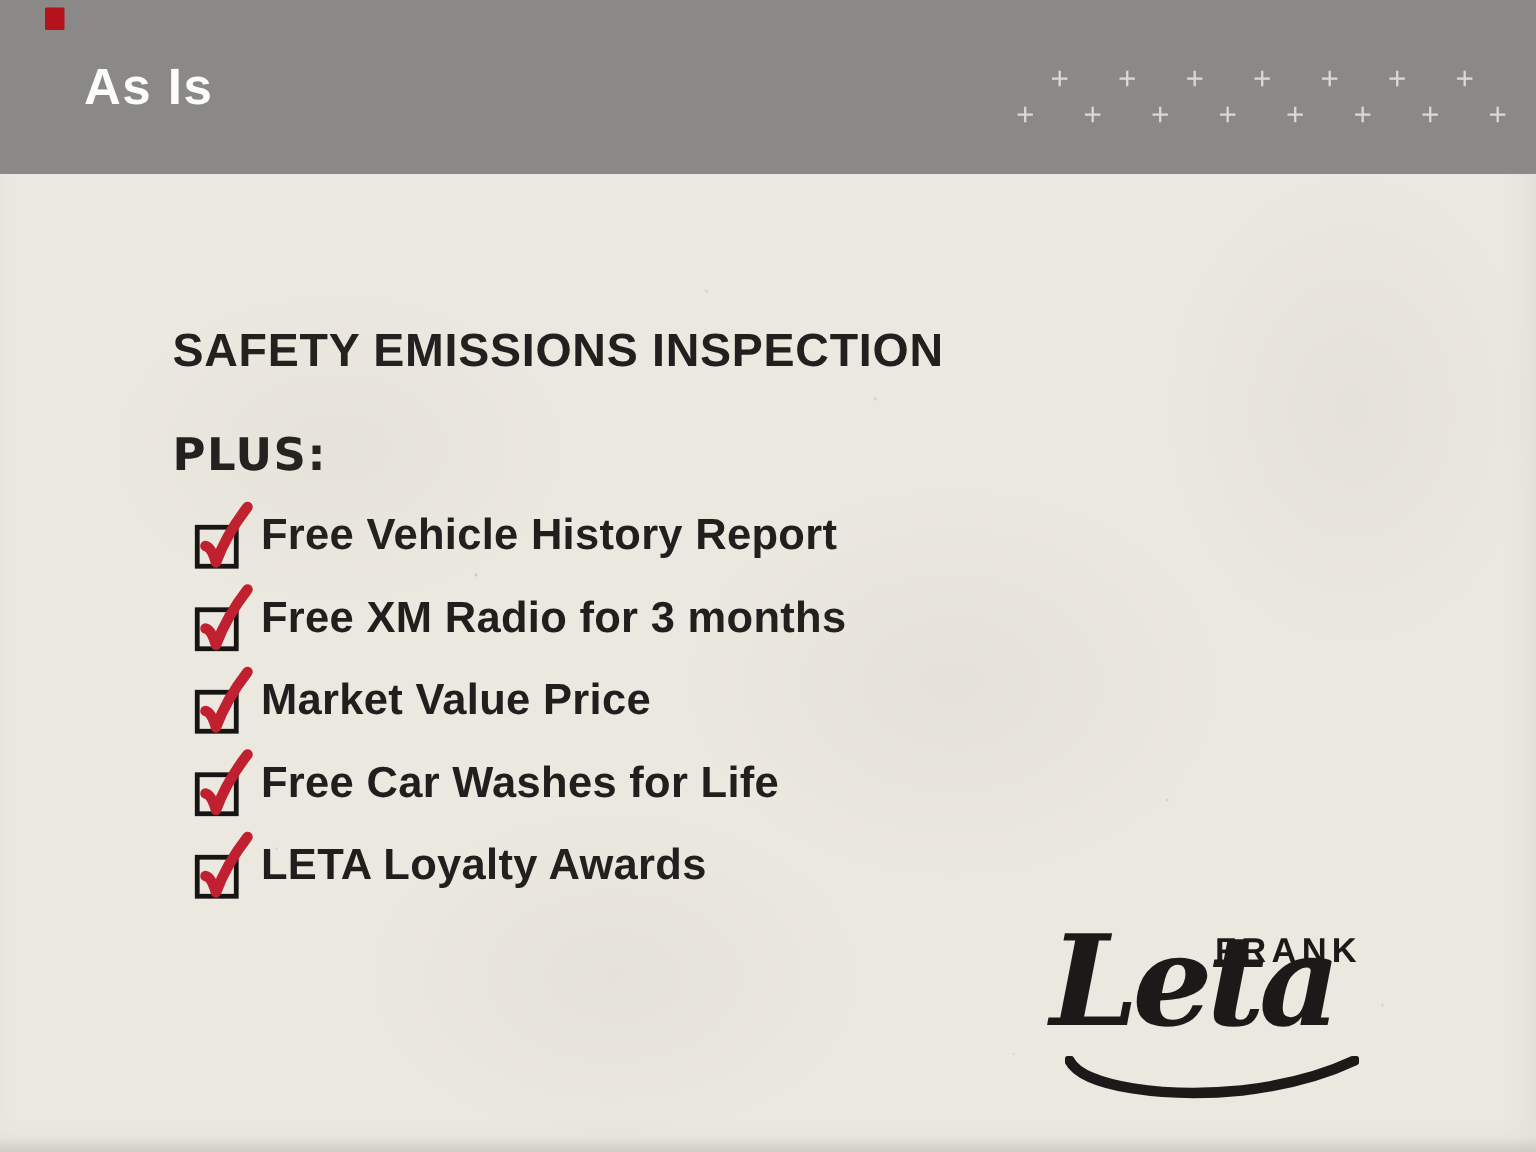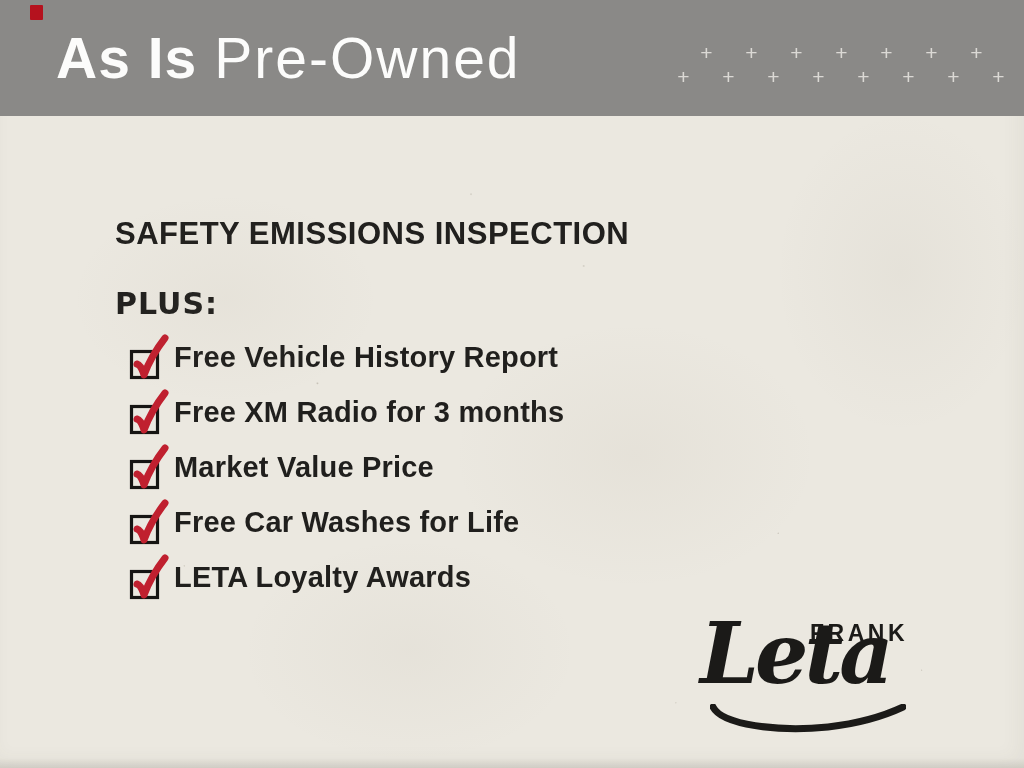--- a/index.html
+++ b/index.html
@@ -29,21 +29,21 @@
     content:"";position:absolute;left:0;right:0;bottom:0;height:10px;z-index:4;pointer-events:none;
     background:linear-gradient(rgba(0,0,0,0), rgba(60,55,45,0.12));
   }
 
   
   .header{position:absolute;top:0;left:0;right:0;height:116px;background:#8a8987;}
   .red-mark{position:absolute;left:30px;top:5px;width:13px;height:15px;background:#b5121e;border-radius:1px;}
   .title{
     position:absolute;left:56px;top:0;height:116px;margin:0;
     display:flex;align-items:center;
-    color:#fcfcfb;font-size:57px;font-weight:400;white-space:nowrap;
+    color:#fcfcfb;font-size:34px;font-weight:400;white-space:nowrap;
   }
   .t-bold{font-weight:700;letter-spacing:1px;}
   .t-reg{margin-left:17px;font-weight:400;letter-spacing:2px;}
   .plus-row{position:absolute;display:flex;color:#dbd9d5;font-size:21px;line-height:21px;font-weight:400;}
   .plus-row span{display:inline-block;width:45px;text-align:center;}
   .plus-top{left:684px;top:42px;}
   .plus-bottom{left:661px;top:66px;}
 
   
   .heading{
@@ -75,21 +75,20 @@
 </style>
 </head>
 <body>
 
 <div class="slide">
 
   <div class="header">
     <div class="red-mark"></div>
     <h1 class="title">
         <span class="t-bold">As Is</span>
-        <span class="t-reg">Pre-Owned</span>
       </h1>
     <div class="plus-row plus-top">
         <span>+</span>
         <span>+</span>
         <span>+</span>
         <span>+</span>
         <span>+</span>
         <span>+</span>
         <span>+</span>
       </div>

